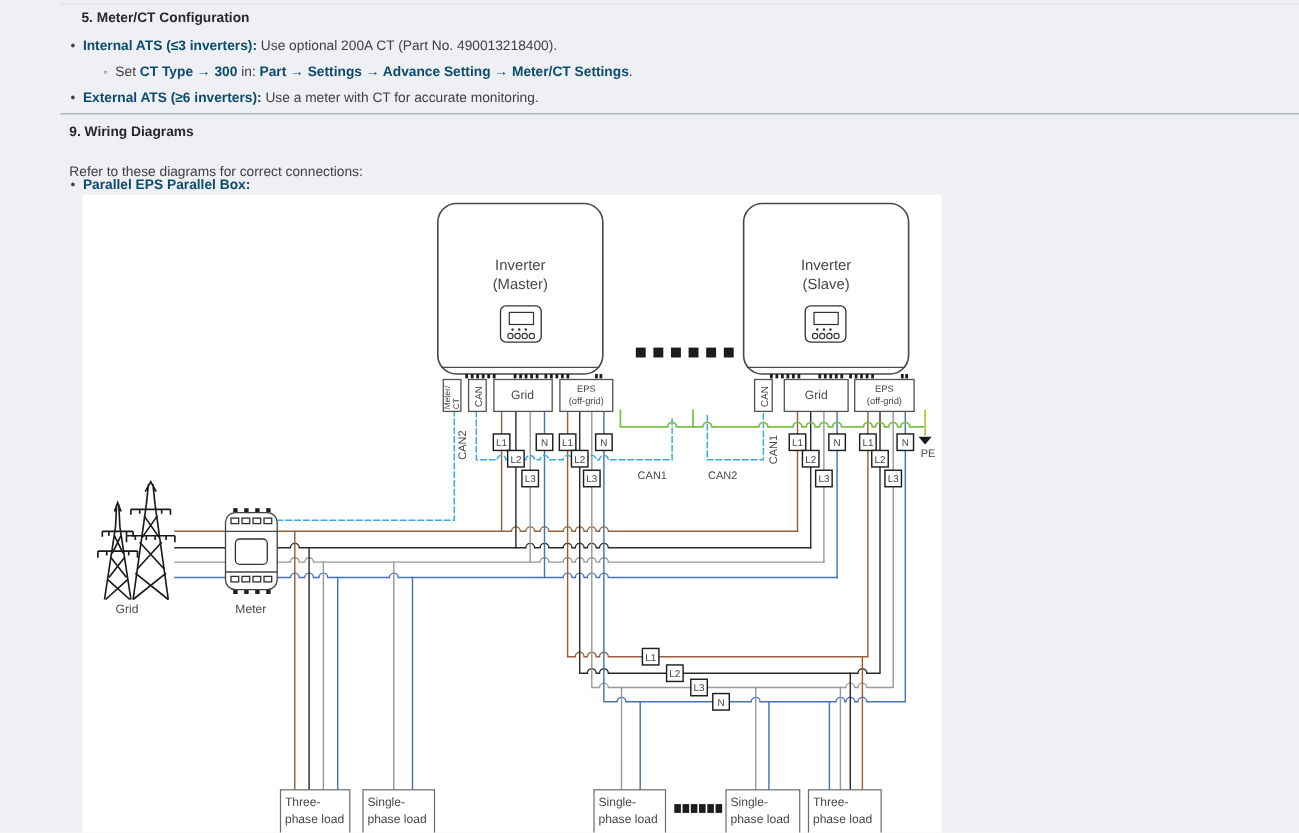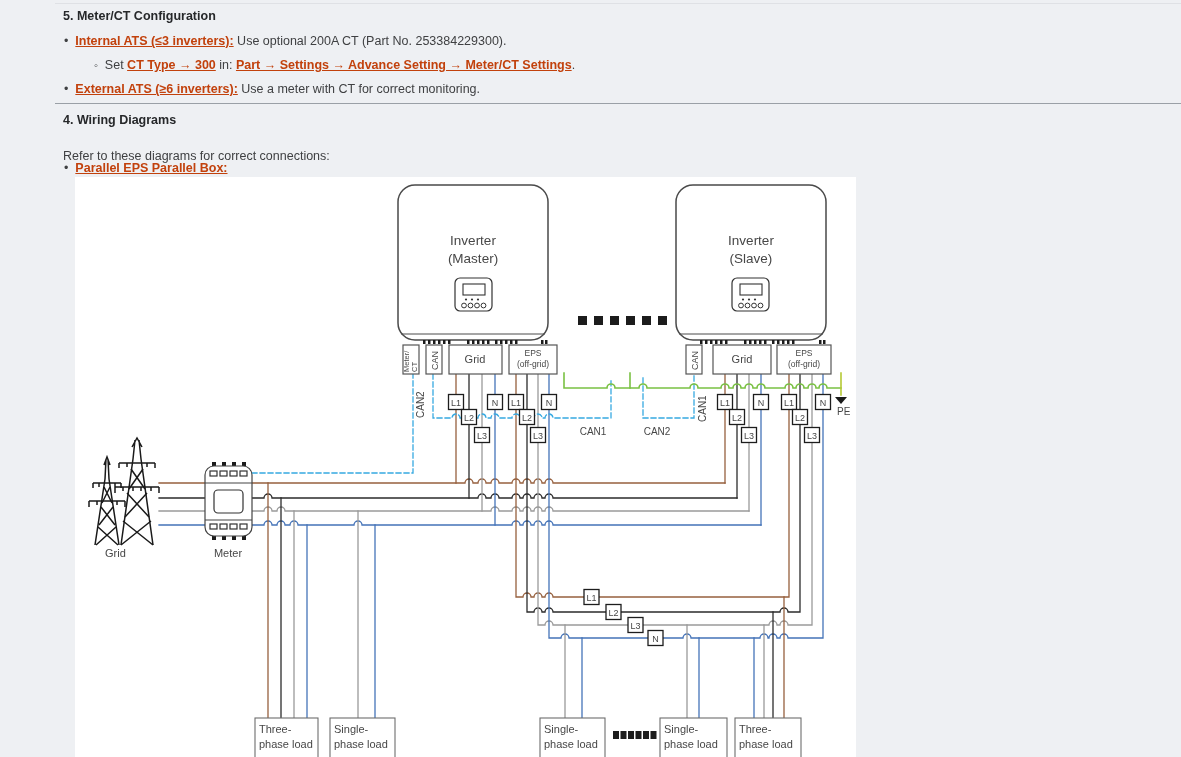--- a/index.html
+++ b/index.html
@@ -1,19 +1,19 @@
 <!DOCTYPE html>
 <html><head>
 <meta charset="utf-8">
 <style>
   html,body{margin:0;padding:0;}
   body{width:1181px;height:757px;background:#eef0f3;font-family:"Liberation Sans",sans-serif;position:relative;overflow:hidden;}
   .abs{position:absolute;}
   .doc{color:#3f4042;font-size:12.5px;line-height:16px;white-space:nowrap;}
-  .doc b{color:#c2410c;font-weight:700;text-decoration:underline;}
+  .doc b{color:#0c4a6e;font-weight:700;}
   .h{font-weight:700;color:#26282a;font-size:12.5px;}
   .topline{left:55px;right:0;top:3px;height:1px;background:#dfe1e5;}
   .divider{left:55px;right:0;top:103px;height:1px;background:#9aa0a6;}
   .bullet{color:#3f4042;}
   .diagram{left:75px;top:177px;width:781px;height:580px;background:#ffffff;}
   svg text{font-family:"Liberation Sans",sans-serif;fill:#474747;}
   .w{fill:none;stroke-width:1.3px;stroke-linecap:square;}
   .wL1{stroke:#96603e;}
   .wL2{stroke:#2b2b2b;}
   .wL3{stroke:#9a9a9a;}
@@ -26,37 +26,37 @@
   .ldbox{fill:#ffffff;stroke:#6d6d6d;stroke-width:1.1px;}
   .tower{stroke:#1a1a1a;stroke-width:1.5px;fill:none;}
   .towerF{fill:#1a1a1a;stroke:none;}
   .tick{fill:#1c1c1c;}
 </style>
 </head>
 <body>
 
 <div class="abs topline"></div>
 
-<div class="abs doc h" style="left:63px;top:8px;">5. Meter/CT Configuration</div>
+<div class="abs doc h" style="left:74px;top:8px;">5. Meter/CT Configuration</div>
 
 <div class="abs doc" style="left:64px;top:33px;">
-  <span class="bullet">•</span>&nbsp;&nbsp;<b>Internal ATS (≤3 inverters):</b><span> Use optional 200A CT (Part No. 253384229300).</span>
+  <span class="bullet">•</span>&nbsp;&nbsp;<b>Internal ATS (≤3 inverters):</b><span> Use optional 200A CT (Part No. 490013218400).</span>
 </div>
 
 <div class="abs doc" style="left:94px;top:57px;">
   <span class="bullet" style="font-size:11px;">◦</span>&nbsp;&nbsp;<span>Set </span><b>CT Type → 300</b><span> in: </span><b>Part → Settings → Advance Setting → Meter/CT Settings</b><span>.</span>
 </div>
 
 <div class="abs doc" style="left:64px;top:81px;">
-  <span class="bullet">•</span>&nbsp;&nbsp;<b>External ATS (≥6 inverters):</b><span> Use a meter with CT for correct monitoring.</span>
+  <span class="bullet">•</span>&nbsp;&nbsp;<b>External ATS (≥6 inverters):</b><span> Use a meter with CT for accurate monitoring.</span>
 </div>
 
 <div class="abs divider"></div>
 
-<div class="abs doc h" style="left:63px;top:112px;">4. Wiring Diagrams</div>
+<div class="abs doc h" style="left:63px;top:112px;">9. Wiring Diagrams</div>
 <div class="abs doc" style="left:63px;top:148px;">Refer to these diagrams for correct connections:</div>
 <div class="abs doc" style="left:64px;top:160px;">
   <span class="bullet">•</span>&nbsp;&nbsp;<b>Parallel EPS Parallel Box:</b>
 </div>
 
 <div class="abs diagram">
 <svg width="781" height="580" viewBox="0 0 781 580" xmlns="http://www.w3.org/2000/svg">
 
   <g>
     <path class="w wL1" d="M84 306 H390 a4 4 0 0 1 8 0 H403 a4 4 0 0 1 8 0 H416 a4 4 0 0 1 8 0 H437 a4 4 0 0 1 8 0 H448 a4 4 0 0 1 8 0 H459 a4 4 0 0 1 8 0 H470 a4 4 0 0 1 8 0 H650"></path>

